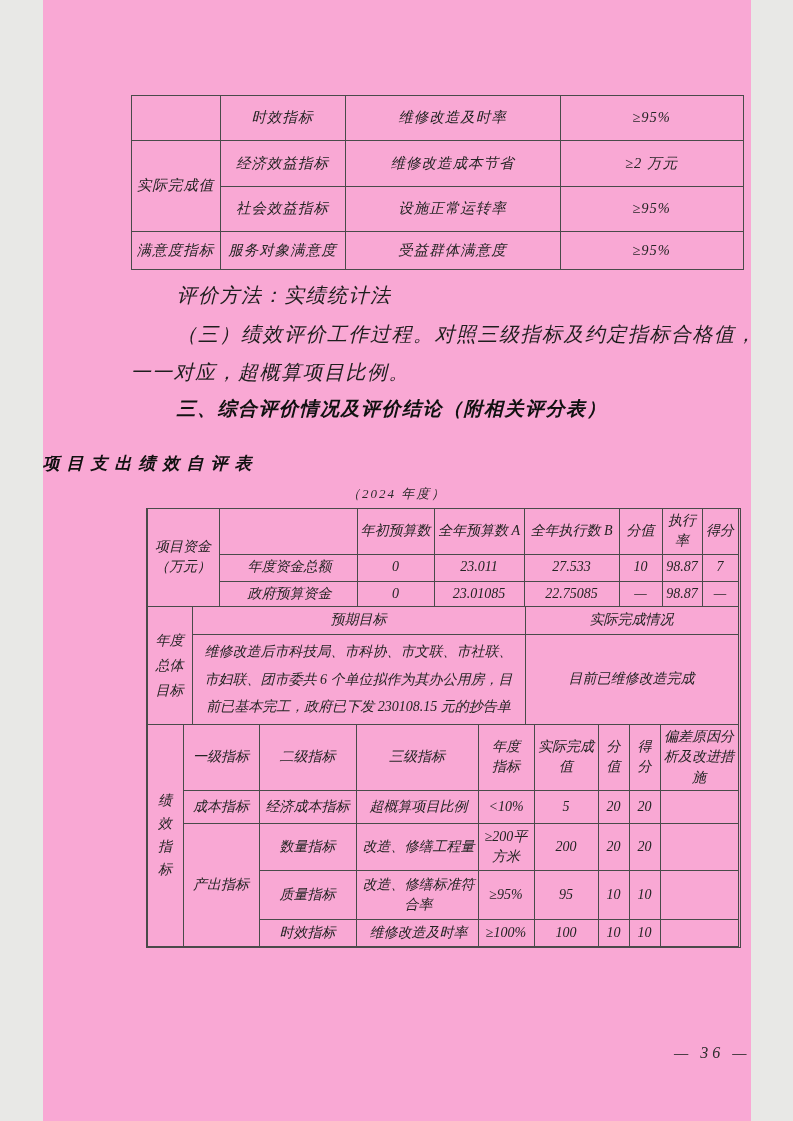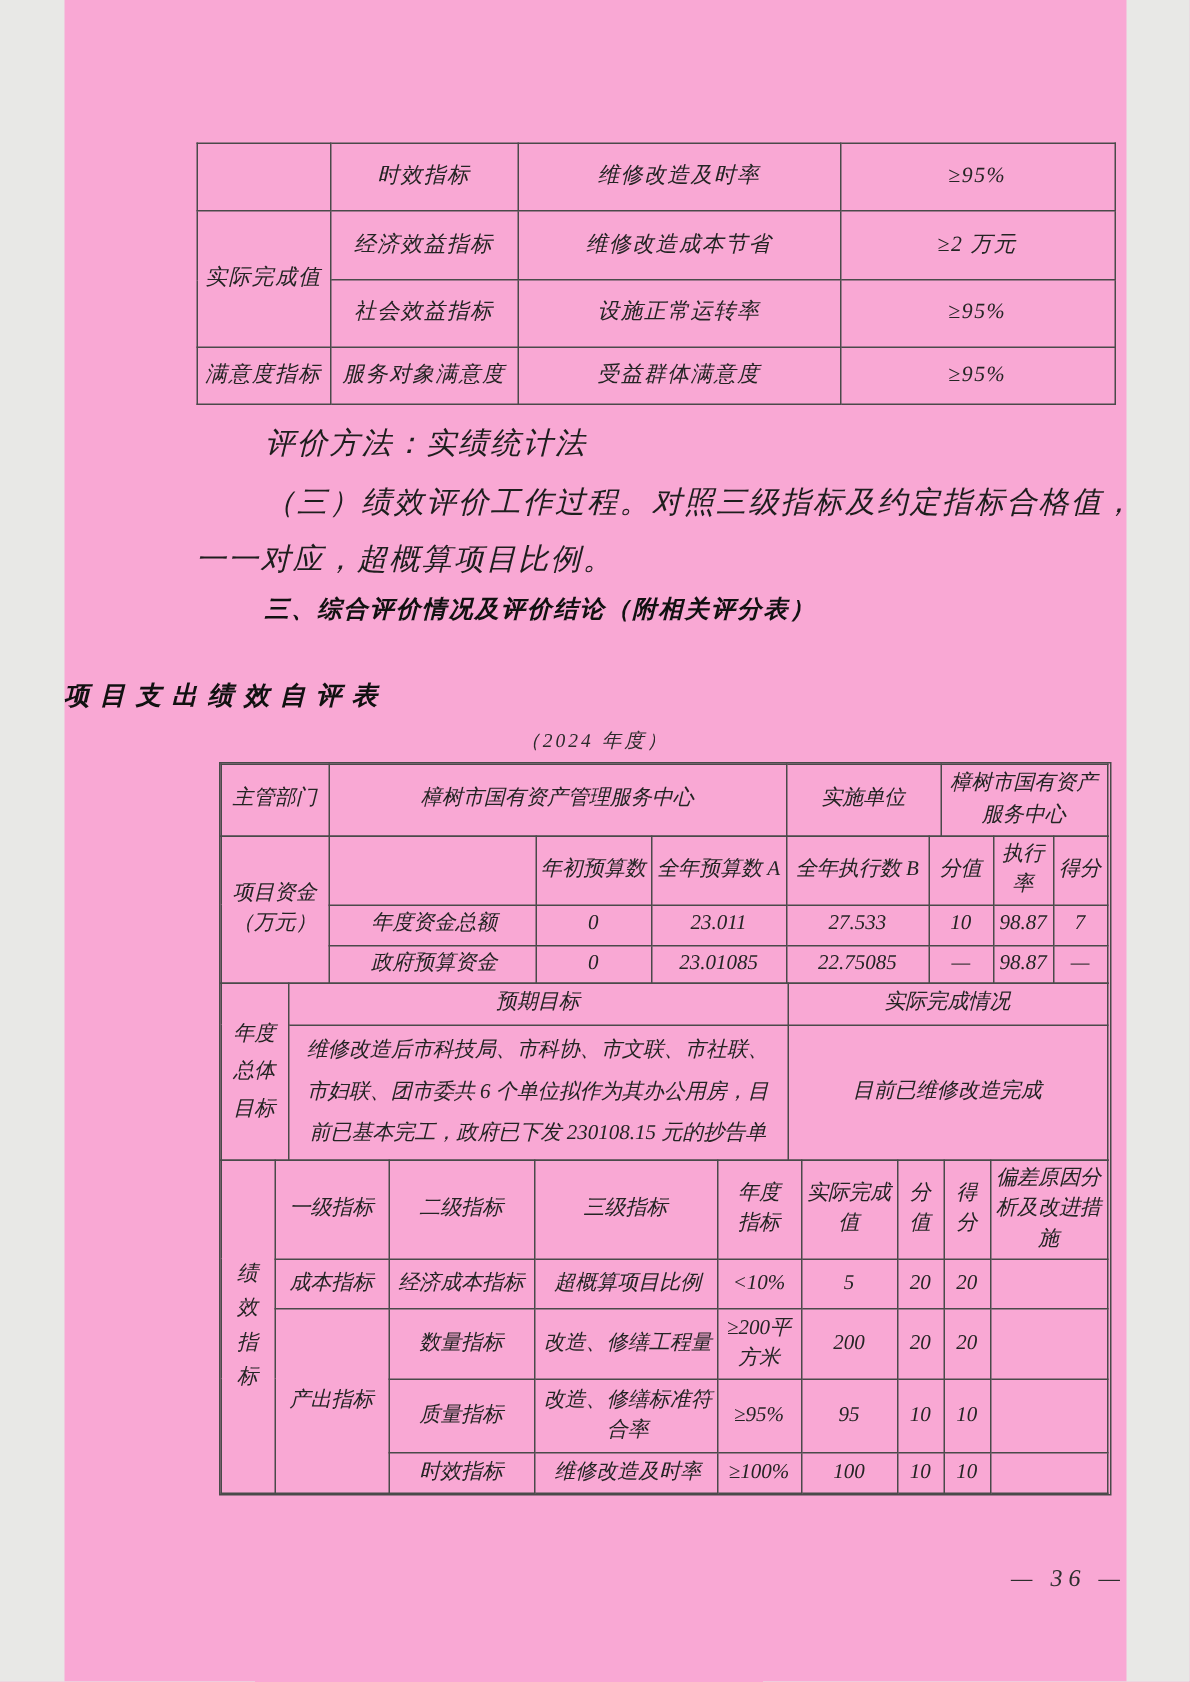--- a/index.html
+++ b/index.html
@@ -28,21 +28,21 @@
   .top-table td{font-size:14.5px;letter-spacing:1px;}
   .r1{height:45px}.r2{height:46px}.r3{height:45px}.r4{height:38px}
   
   .bodyline{
     position:absolute;white-space:nowrap;
     font-size:20px;letter-spacing:1.5px;color:#1e1e1e;
   }
   .section-heading{
     position:absolute;white-space:nowrap;
     font-family:"Liberation Sans","DejaVu Sans",sans-serif;
-    font-weight:bold;font-size:16px;letter-spacing:1.5px;color:#111;
+    font-weight:bold;font-size:19px;letter-spacing:1.5px;color:#111;
   }
   
   .se-title{
     position:absolute;left:0;width:100%;text-align:left;
     font-family:"Liberation Sans","DejaVu Sans",sans-serif;
     font-weight:bold;font-size:17px;letter-spacing:7px;color:#111;
   }
   .se-subtitle{
     position:absolute;left:0;width:100%;text-align:center;
     font-size:13px;letter-spacing:2px;color:#2a2a2a;
@@ -117,26 +117,20 @@
   <div class="big-table">
 
     <table>
       <colgroup>
           <col style="width:72px">
           <col style="width:305px">
           <col style="width:103px">
           <col style="width:111px">
         </colgroup>
       <tbody>
-      <tr class="hB">
-        <td>主管部门</td>
-        <td>樟树市国有资产管理服务中心</td>
-        <td>实施单位</td>
-        <td>樟树市国有资产服务中心</td>
-      </tr>
     </tbody>
       </table>
 
     <table>
       <colgroup>
           <col style="width:72px">
           <col style="width:138px">
           <col style="width:77px">
           <col style="width:90px">
           <col style="width:95px">

